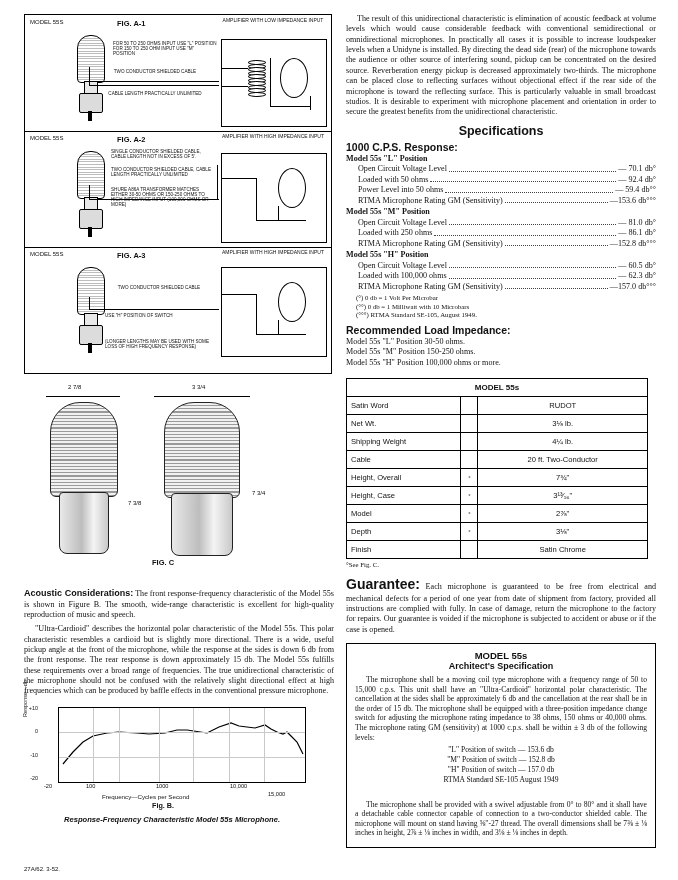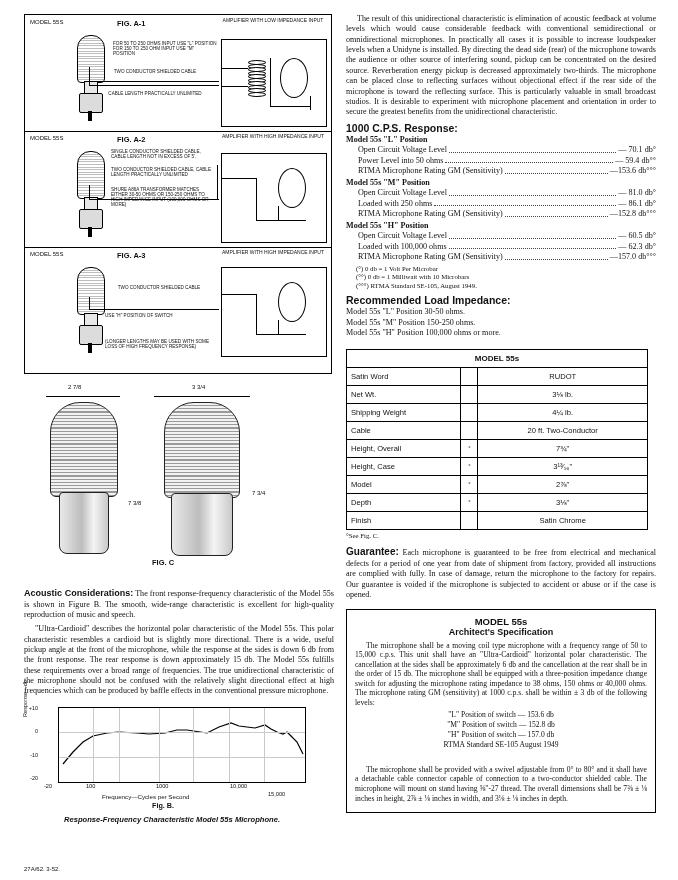--- a/index.html
+++ b/index.html
@@ -276,29 +276,35 @@
     </div>
     <div class="caption-b">Response-Frequency Characteristic Model 55s Microphone.</div>
   </div>
 
   <div class="col-right">
 
     <div class="body-txt">
       <p>The result of this unidirectional characteristic is elimination of acoustic feedback at volume levels which would cause considerable feedback with conventional semidirectional or omnidirectional microphones. In practically all cases it is possible to increase loudspeaker levels when a Unidyne is installed. By directing the dead side (rear) of the microphone towards the audience or other source of interfering sound, pickup can be concentrated on the desired source. Reverberation energy pickup is decreased approximately two-thirds. The microphone can be placed close to reflecting surfaces without objectional effect if the rear side of the microphone is toward the reflecting surface. This is particularly valuable in small broadcast studios. It is desirable to experiment with microphone placement and orientation in order to secure the greatest benefits from the unidirectional characteristic.</p>
     </div>
 
+    <h2 class="sec center" style="margin-top:6px;">Specifications</h2>
     <h3 class="sec">1000 C.P.S. Response:</h3>
 
     <div class="speclist">
 
       <div class="grp">Model 55s "L" Position</div>
       <div class="row">
           <span>Open Circuit Voltage Level</span>
           <span class="dots"></span>
           <span>— 70.1 db°</span>
+        </div>
+      <div class="row">
+          <span>Loaded with 50 ohms</span>
+          <span class="dots"></span>
+          <span>— 92.4 db°</span>
         </div>
       <div class="row">
           <span>Power Level into 50 ohms</span>
           <span class="dots"></span>
           <span>— 59.4 db°°</span>
         </div>
       <div class="row">
           <span>RTMA Microphone Rating GM (Sensitivity)</span>
           <span class="dots"></span>
           <span>—153.6 db°°°</span>
@@ -400,21 +406,21 @@
       <tr>
             <td class="lbl">Finish</td>
             <td class="star"></td>
             <td class="val">Satin Chrome</td>
           </tr>
     </tbody>
       </table>
     <div class="fnote" style="margin-top:2px;">°See Fig. C.</div>
 
     <div class="body-txt" style="margin-top:6px;">
-      <p style="text-indent:0;"><span class="sans bold" style="font-size:10px;">Guarantee:</span>
+      <p style="text-indent:0;"><span class="sans bold" style="font-size:14px;">Guarantee:</span>
         <span>Each microphone is guaranteed to be free from electrical and mechanical defects for a period of one year from date of shipment from factory, provided all instructions are complied with fully. In case of damage, return the microphone to the factory for repairs. Our guarantee is voided if the microphone is subjected to accident or abuse or if the case is opened.</span></p>
     </div>
 
     <div class="archbox" style="margin-top:8px;">
       <h4>MODEL 55s</h4>
       <div class="sub">Architect's Specification</div>
       <p>The microphone shall be a moving coil type microphone with a frequency range of 50 to 15,000 c.p.s. This unit shall have an "Ultra-Cardioid" horizontal polar characteristic. The cancellation at the sides shall be approximately 6 db and the cancellation at the rear shall be in the order of 15 db. The microphone shall be equipped with a three-position impedance change switch for adjusting the microphone rating impedance to 38 ohms, 150 ohms or 40,000 ohms. The microphone rating GM (sensitivity) at 1000 c.p.s. shall be within ± 3 db of the following levels:</p>
       <p class="pos">"L" Position of switch — 153.6 db</p>
       <p class="pos">"M" Position of switch — 152.8 db</p>
       <p class="pos">"H" Position of switch — 157.0 db</p>

